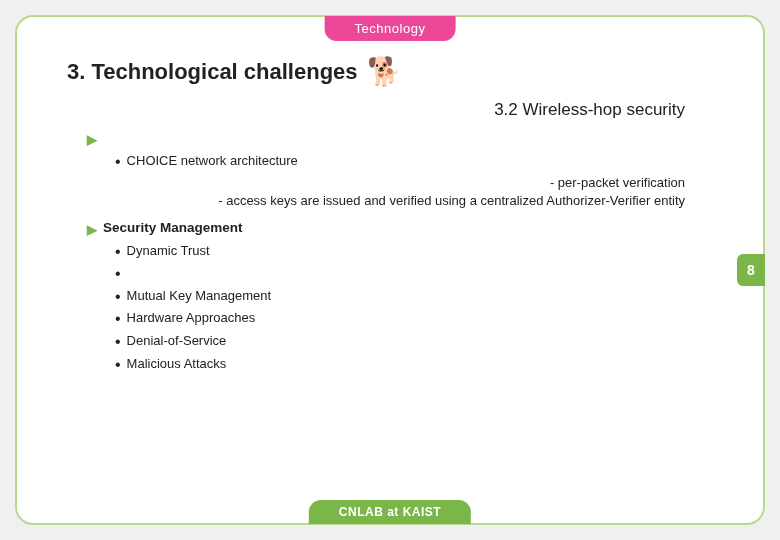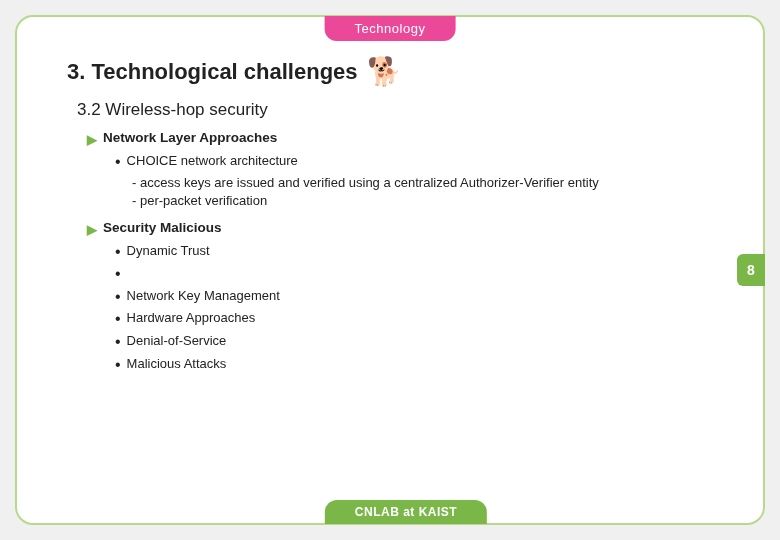--- a/index.html
+++ b/index.html
@@ -45,21 +45,20 @@
       bottom: -1px;
       left: 50%;
       transform: translateX(-50%);
       background: #7ab648;
       color: white;
       font-size: 12px;
       font-weight: bold;
       padding: 5px 30px;
       border-radius: 12px 12px 0 0;
       letter-spacing: 0.5px;
-      margin-left: 16px;
     }
 
     .page-number {
       position: absolute;
       right: -2px;
       top: 50%;
       transform: translateY(-50%);
       background: #7ab648;
       color: white;
       font-size: 14px;
@@ -67,20 +66,21 @@
       padding: 8px 6px;
       border-radius: 6px 0 0 6px;
       min-width: 28px;
       text-align: center;
     }
 
     .content {
       width: 100%;
       padding: 28px 78px 30px 50px;
       margin-top: 10px;
+      text-align: right;
     }
 
     .main-title {
       font-size: 22px;
       font-weight: bold;
       color: #222;
       margin-bottom: 12px;
       display: flex;
       align-items: center;
       gap: 10px;
@@ -167,47 +167,46 @@
 
     <div class="main-title">
       <span>3. Technological challenges</span>
       <span class="dog-icon">🐕</span>
     </div>
 
     <div class="section-title">3.2 Wireless-hop security</div>
 
     <div class="bullet-l1">
       <span class="arrow-icon">▶</span>
-      <span>Network Layer Approaches</span>
     </div>
 
     <div class="bullet-l2">
       <span class="dot">•</span>
       <span>CHOICE network architecture</span>
     </div>
 
+    <div class="bullet-l3">- per-packet verification</div>
     <div class="bullet-l3">- access keys are issued and verified using a centralized Authorizer-Verifier entity</div>
-    <div class="bullet-l3">- per-packet verification</div>
 
     <div class="security-section">
       <div class="bullet-l1">
         <span class="arrow-icon">▶</span>
-        <span>Security Malicious</span>
+        <span>Security Management</span>
       </div>
 
       <div class="bullet-l2-security">
         <span class="dot">•</span>
         <span>Dynamic Trust</span>
       </div>
       <div class="bullet-l2-security">
         <span class="dot">•</span>
       </div>
       <div class="bullet-l2-security">
         <span class="dot">•</span>
-        <span>Network Key Management</span>
+        <span>Mutual Key Management</span>
       </div>
       <div class="bullet-l2-security">
         <span class="dot">•</span>
         <span>Hardware Approaches</span>
       </div>
       <div class="bullet-l2-security">
         <span class="dot">•</span>
         <span>Denial-of-Service</span>
       </div>
       <div class="bullet-l2-security">

